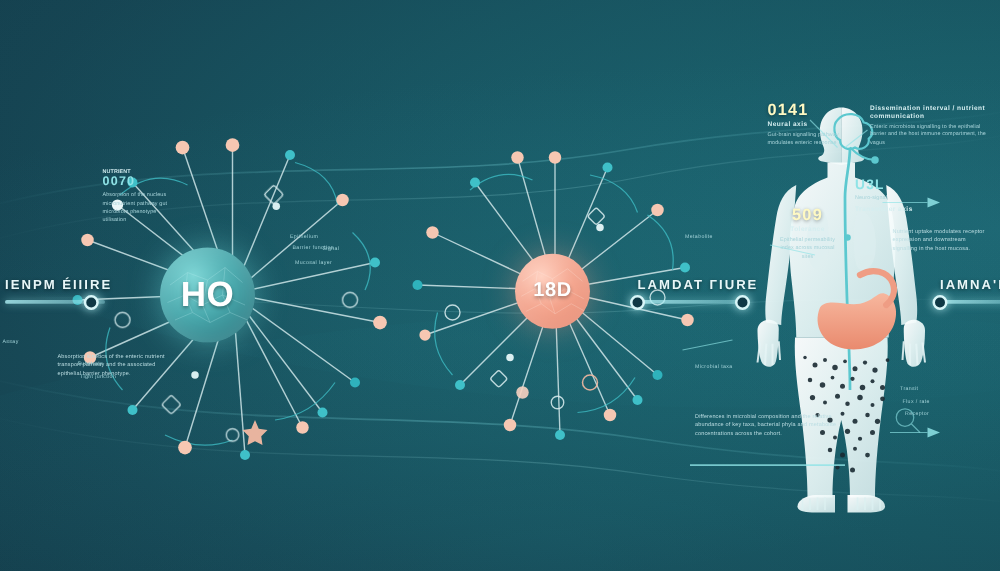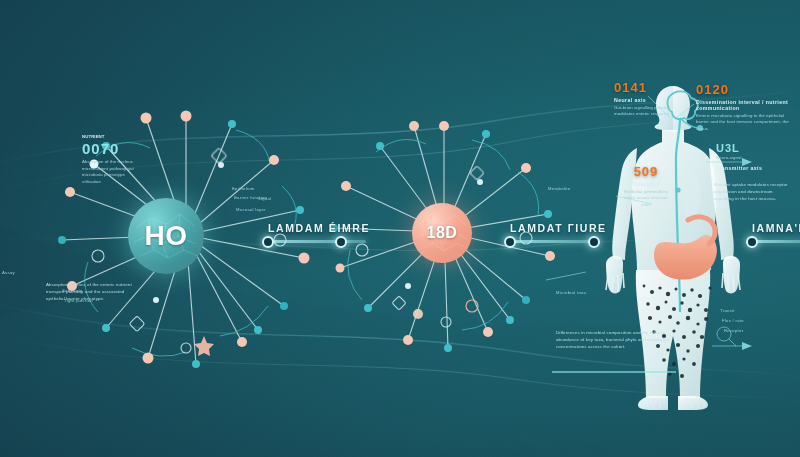--- a/index.html
+++ b/index.html
@@ -73,21 +73,21 @@
     background:#0f3845; border:2px solid #d8f6f8;
     box-shadow:0 0 8px rgba(190,245,248,.8);
   }
 
   
   .figure-wrap { position:absolute; left:588px; top:78px; width:170px; height:340px; }
 
   
   .callout { position:absolute; }
   .callout-num {
-    color:#f97316; font-size:13px; font-weight:700; letter-spacing:1px;
+    color:#fef9c3; font-size:13px; font-weight:700; letter-spacing:1px;
     text-shadow:0 1px 3px rgba(0,0,0,.4);
   }
   .callout-title {
     color:#d5eef0; font-size:5.2px; font-weight:700; letter-spacing:.4px;
     margin-top:2px; filter:blur(.25px);
   }
   .callout-body {
     color:#a8d4da; font-size:4.3px; line-height:1.5; letter-spacing:.1px;
     margin-top:2px; filter:blur(.3px); max-width:74px;
   }
@@ -418,28 +418,27 @@
     <g fill="#8fe3e6" opacity=".85">
       <polygon points="742,342 752,346 742,350"></polygon>
       <polygon points="742,158 752,162 742,166"></polygon>
     </g>
     <g stroke="#8fe3e6" stroke-width="1" opacity=".6" fill="none">
       <circle cx="724" cy="334" r="7"></circle>
       <line x1="729" y1="339" x2="736" y2="346"></line>
     </g>
   </svg>
 
-
-  <div class="slider" style="left:268px;top:222px;width:98px">
-    <div class="slider-label">LAMDAM ÉIMRE</div>
+  <div class="slider" style="left:4px;top:222px;width:80px">
+    <div class="slider-label">IENPM ÉIIIRE</div>
     <div class="slider-track">
-      <div class="knob" style="left:-6px"></div>
-      <div class="knob" style="left:calc(74% - 6px)"></div>
+      <div class="knob" style="left:calc(86% - 6px)"></div>
     </div>
   </div>
+
 
   <div class="slider" style="left:510px;top:222px;width:88px">
     <div class="slider-label">LAMDAT ГIURE</div>
     <div class="slider-track">
       <div class="knob" style="left:-6px"></div>
       <div class="knob" style="left:calc(95% - 6px)"></div>
     </div>
   </div>
 
   <div class="slider" style="left:752px;top:222px;width:62px">
@@ -449,41 +448,40 @@
     </div>
   </div>
 
   <div class="callout" style="left:614px;top:80px">
     <div class="callout-num">0141</div>
     <div class="callout-title">Neural axis</div>
     <div class="callout-body">Gut-brain signalling pathway modulates enteric response</div>
   </div>
 
   <div class="callout" style="left:696px;top:82px;width:98px">
-    <div class="callout-num">0120</div>
     <div class="callout-title" style="max-width:96px">Dissemination interval / nutrient communication</div>
     <div class="callout-body" style="max-width:96px">Enteric microbiota signalling to the epithelial barrier and the host immune compartment, the vagus</div>
   </div>
 
   <div class="callout callout-center" style="left:620px;top:164px;width:52px">
     <div class="callout-num">509</div>
     <div class="callout-title">Tolerance</div>
     <div class="callout-body" style="max-width:52px">Epithelial permeability index across mucosal sites</div>
   </div>
 
 
-  <div class="callout" style="left:716px;top:142px">
+  <div class="callout" style="left:684px;top:142px">
     <div class="side-num">U3L</div>
     <div class="callout-body" style="max-width:62px;margin-top:1px">Neuro-signal</div>
     <div class="callout-title" style="margin-top:4px">Transmitter axis</div>
   </div>
 
   <div class="callout" style="left:82px;top:132px;width:60px">
     <div class="callout-body" style="font-weight:700;color:#cfe9ec">NUTRIENT</div>
-    <div class="side-num" style="font-size:15px">0070</div>
+    <div class="side-num" style="font-size:10px">0070</div>
     <div class="callout-body" style="max-width:58px">Absorption of the nucleus micronutrient pathway gut microbiota phenotype utilisation</div>
   </div>
 
   <div class="blurb" style="left:556px;top:330px;width:118px">Differences in microbial composition and the relative abundance of key taxa, bacterial phyla and metabolite concentrations across the cohort.</div>
   <div class="blurb" style="left:46px;top:282px;width:86px">Absorption kinetics of the enteric nutrient transport pathway and the associated epithelial barrier phenotype.</div>
   <div class="blurb" style="left:714px;top:182px;width:76px">Nutrient uptake modulates receptor expression and downstream signalling in the host mucosa.</div>
 
   <div class="micro-label" style="left:232px;top:186px">Epithelium</div>
   <div class="micro-label" style="left:234px;top:195px">Barrier function</div>
   <div class="micro-label" style="left:236px;top:207px">Mucosal layer</div>

